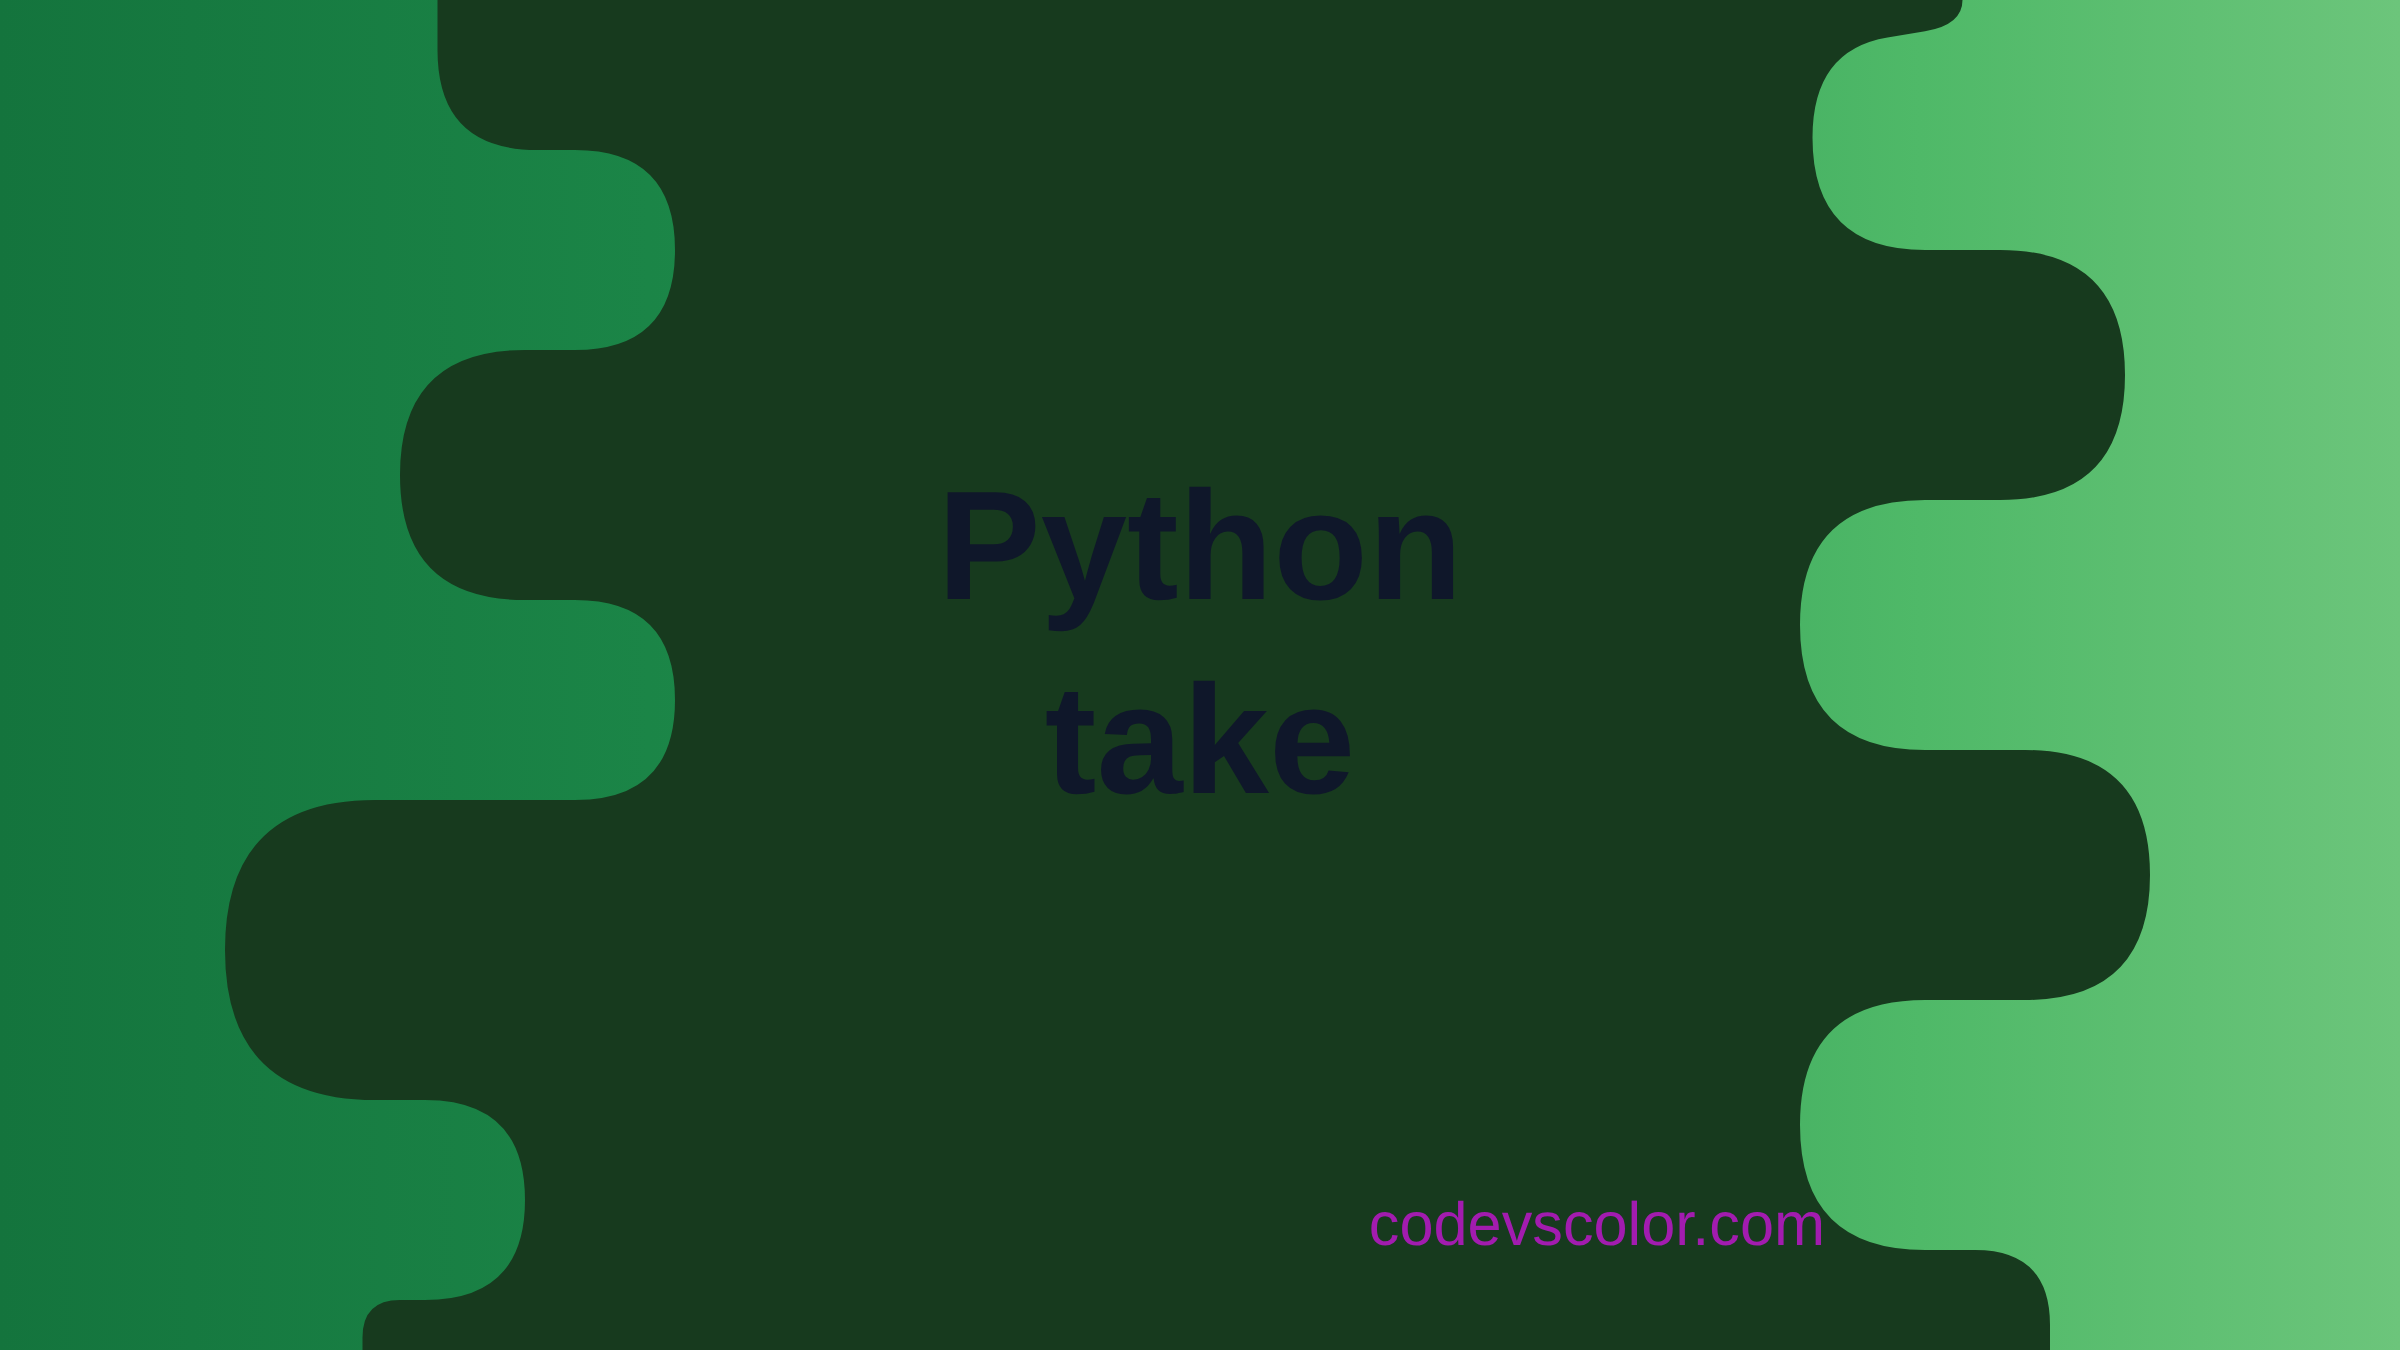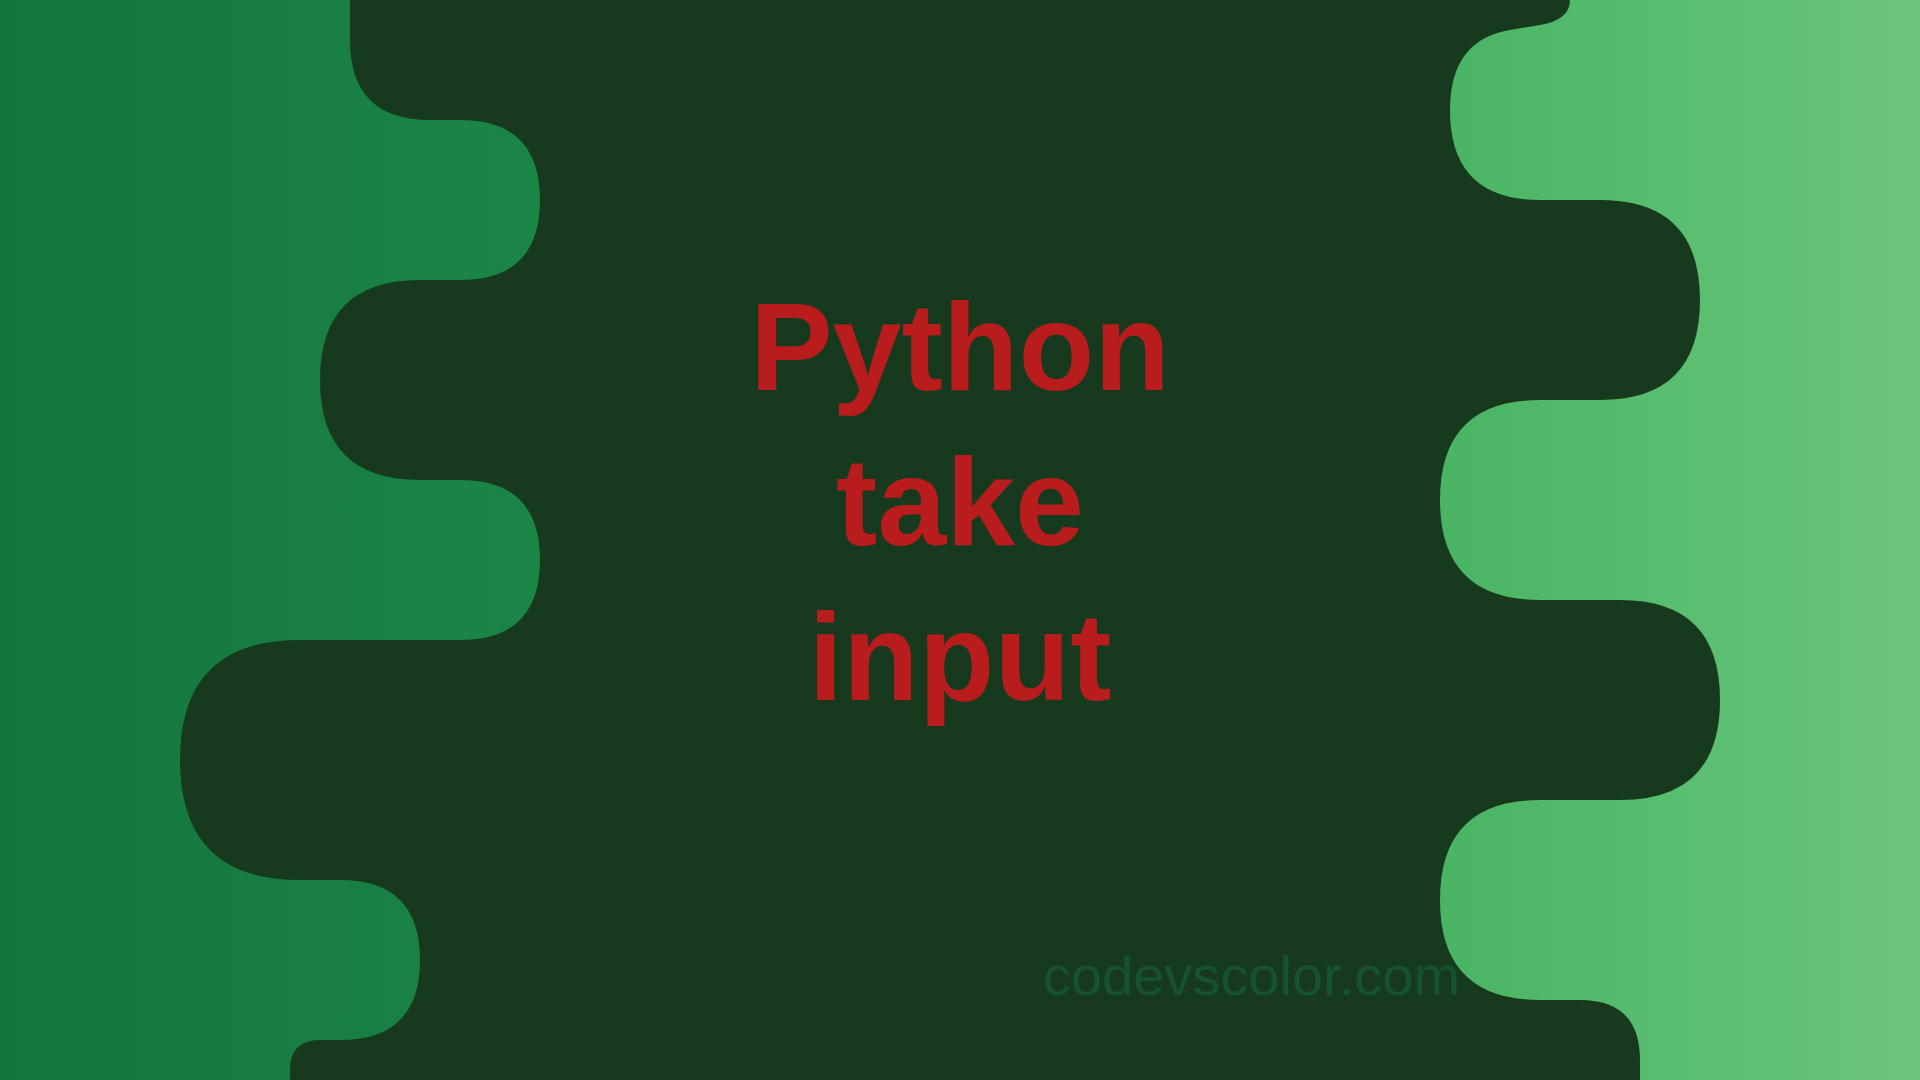--- a/index.html
+++ b/index.html
@@ -23,31 +23,31 @@
     width: 100%;
     height: 100%;
     display: block;
   }
   .title {
     position: absolute;
     top: 50%;
     left: 50%;
     transform: translate(-50%, -58%);
     text-align: center;
-    color: #b91c1c;
+    color: #0f172a;
     font-weight: 700;
     font-size: 124px;
     line-height: 1.25;
   }
   .footer {
     position: absolute;
     right: 460px;
     bottom: 72px;
-    color: #14532d;
-    font-size: 56px;
+    color: #a21caf;
+    font-size: 49px;
     font-weight: 500;
   }
 </style>
 </head>
 <body>
 
 <div class="bg"></div>
 
 <div class="blob-layer">
   <svg viewBox="0 0 1920 1080" preserveAspectRatio="none">
@@ -94,16 +94,15 @@
       L 1540 25
       Q 1570 20 1570 0
       Z
     "></path>
   </svg>
 </div>
 
 <div class="title">
   <div>Python</div>
   <div>take</div>
-  <div>input</div>
 </div>
 
 <div class="footer">codevscolor.com</div>
 
 </body></html>

